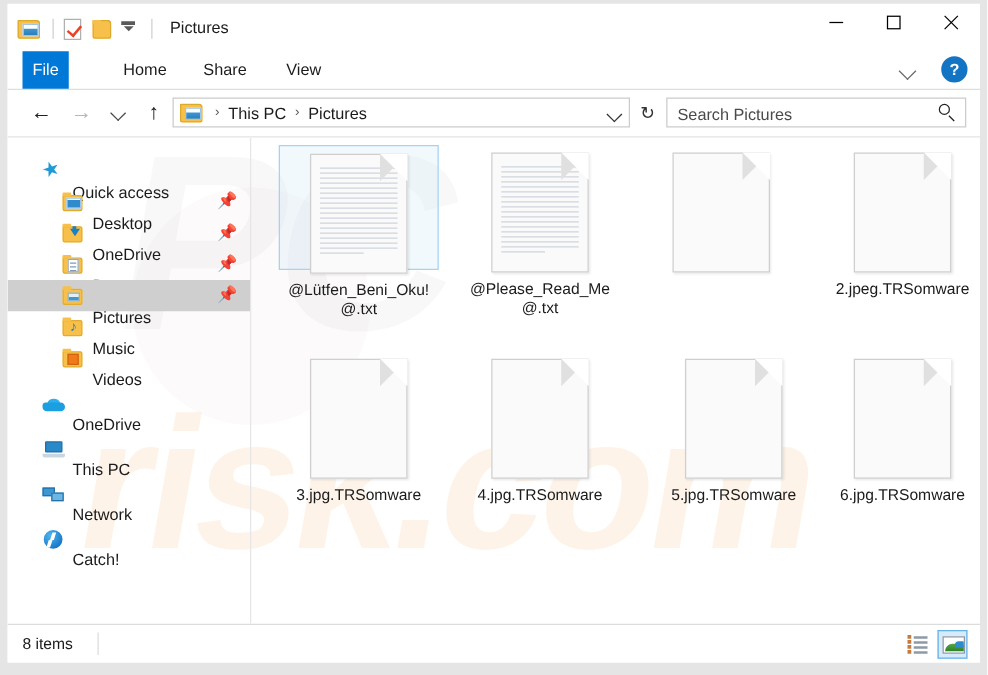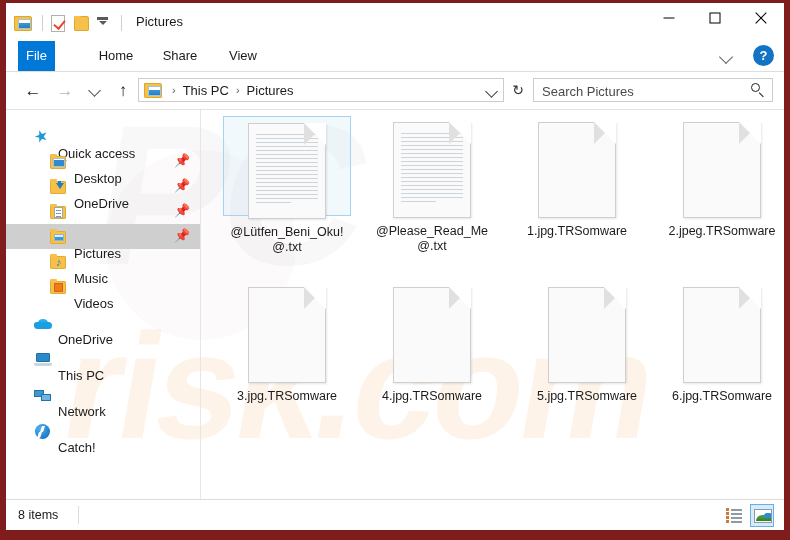--- a/index.html
+++ b/index.html
@@ -7,21 +7,21 @@
     padding: 0;
     background: #ffffff;
   }
   body {
     font-family: "Liberation Sans", sans-serif;
   }
   #app {
     position: relative;
     width: 790px;
     height: 540px;
-    background: #7f1d1d;
+    background: #e5e5e5;
     overflow: hidden;
     box-sizing: border-box;
   }
   
   .window {
     position: absolute;
     left: 6px;
     top: 3px;
     width: 778px;
     height: 527px;
@@ -1041,21 +1041,20 @@
             <div class="corner"></div>
           </div>
           <div class="fname">@Please_Read_Me@.txt</div>
         </div>
 
         <div class="tile" style="left:312px; top:6px;">
           <div class="ficon">
             <div class="corner-fold"></div>
             <div class="corner"></div>
           </div>
-          <div class="fname">1.jpg.TRSomware</div>
         </div>
 
         <div class="tile" style="left:457px; top:6px;">
           <div class="ficon">
             <div class="corner-fold"></div>
             <div class="corner"></div>
           </div>
           <div class="fname">2.jpeg.TRSomware</div>
         </div>
 

